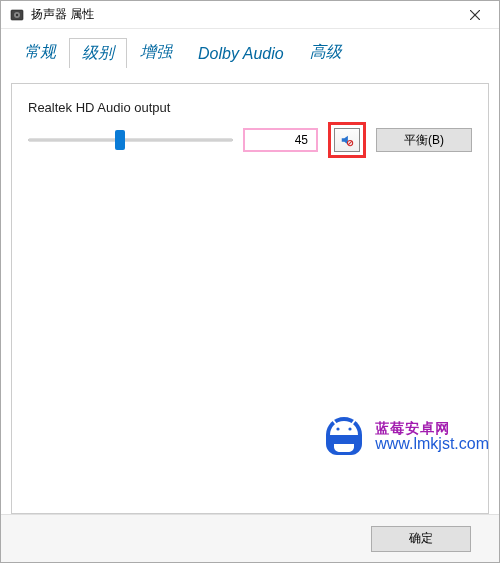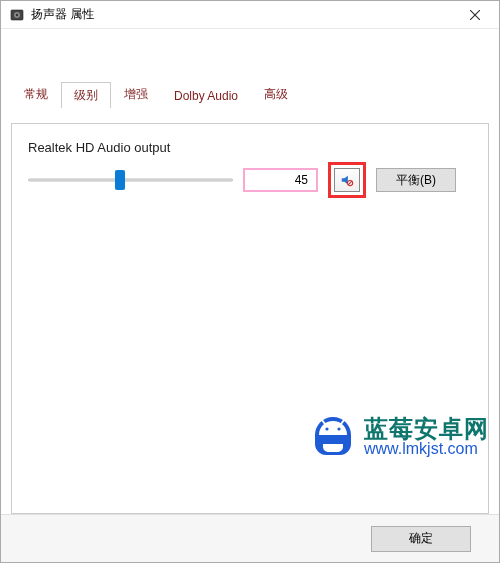--- a/index.html
+++ b/index.html
@@ -51,35 +51,35 @@
       position: relative;
     }
     .tabs {
       display: flex;
       align-items: flex-end;
       position: relative;
       z-index: 2;
     }
     .tab {
       padding: 4px 12px;
-      font-size: 12px;
-      color: #7f1d1d;
+      font-size: 16px;
+      color: #0369a1;
       border: 1px solid transparent;
       border-bottom: none;
       cursor: default;
       margin-right: 0px;
       background: transparent;
+      font-style: italic;
     }
     .tab.active {
       background: #fff;
       border-color: #ccc;
       border-bottom-color: #fff;
       position: relative;
       top: 1px;
-      margin-top: 44px;
     }
     .tabpage {
       flex: 1;
       border: 1px solid #ccc;
       background: #fff;
       padding: 16px;
       margin-top: 16px;
       position: relative;
       z-index: 1;
     }
@@ -140,21 +140,21 @@
       border: 1px solid #888;
       background: linear-gradient(#fdfdfd, #f0f0f0);
       display: flex; align-items: center; justify-content: center;
       position: relative;
     }
     .mute-btn .speaker {
       width: 14px; height: 14px;
       display: inline-flex; align-items: center; justify-content: center;
     }
     .balance-btn {
-      width: 80px; height: 24px;
+      width: 96px; height: 24px;
       border: 1px solid #adadad;
       background: #e1e1e1;
       display: flex; align-items: center; justify-content: center;
       font-size: 12px;
       cursor: default;
     }
     .footer {
       height: 48px;
       display: flex;
       align-items: center;
@@ -187,23 +187,23 @@
       width: 46px; height: 46px;
       display: flex; align-items: center; justify-content: center;
     }
     .wm-text {
       display: flex;
       flex-direction: column;
       align-items: flex-start;
       line-height: 1.05;
     }
     .wm-text .cn {
-      font-size: 24px;
+      font-size: 14px;
       font-weight: 700;
-      color: #0f766e;
+      color: #a21caf;
       letter-spacing: 1px;
     }
     .wm-text .en {
       font-size: 16px;
       color: #1e5bd6;
     }
   </style>
 </head>
 <body>
 

